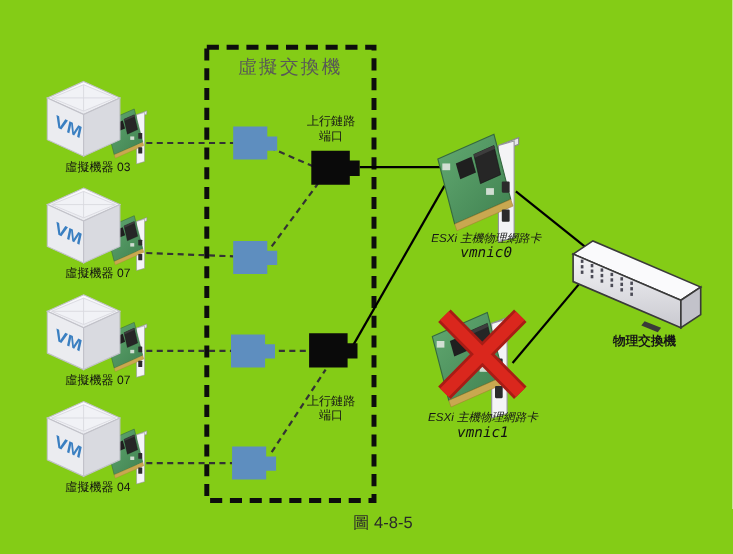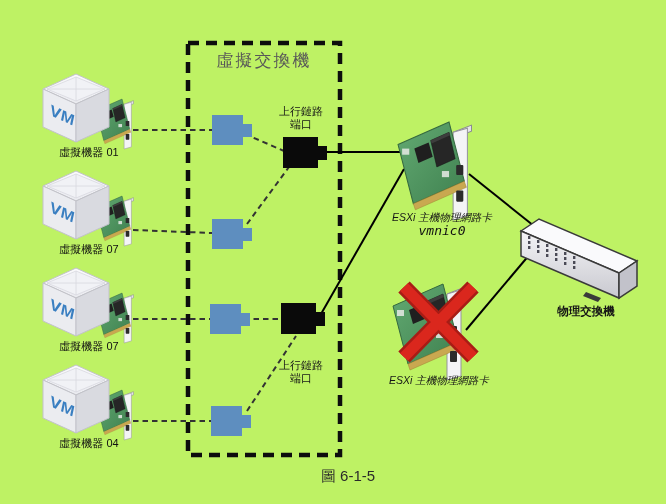--- a/index.html
+++ b/index.html
@@ -1,17 +1,17 @@
 <!DOCTYPE html>
 <html><head>
 <meta charset="utf-8">
 <style>
   html,body { margin:0; padding:0; background:#ffffff; }
   .canvas {
-    position:relative; width:666px; height:504px; background:#bef264;
+    position:relative; width:666px; height:504px; background:#84cc16;
     font-family:"Liberation Sans", sans-serif; overflow:hidden;
   }
   .canvas svg { position:absolute; left:0; top:0; }
   .lbl { position:absolute; color:#1c1c1c; text-align:center; line-height:1.18; }
   .vm-label { left:43px; width:92px; font-size:11px; color:#111; }
   .title-label { left:188px; top:51px; width:152px; font-size:17px; color:#585858; letter-spacing:2px; }
   .uplink-label { width:76px; font-size:11px; color:#161616; }
   .nic-label { width:136px; font-size:10.5px; color:#161616;font-style:italic; }
   .nic-name { font-family:"DejaVu Sans Mono", monospace; font-size:13px; color:#111; }
   .switch-label { left:542px; top:305px; width:88px; font-size:11.5px; color:#161616;font-weight:bold; }
@@ -130,37 +130,38 @@
           <rect x="564" y="262" width="2.4" height="3"></rect>
         <rect x="573" y="256" width="2.4" height="3"></rect>
           <rect x="573" y="261" width="2.4" height="3"></rect>
           <rect x="573" y="266" width="2.4" height="3"></rect>
       </g>
     </g>
   </svg>
 
   <div class="lbl title-label">虛擬交換機</div>
 
-  <div class="lbl vm-label" style="top:146px">虛擬機器 01</div>
+  <div class="lbl vm-label" style="top:146px">虛擬機器 03</div>
   <div class="lbl vm-label" style="top:243px">虛擬機器 07</div>
   <div class="lbl vm-label" style="top:340px">虛擬機器 07</div>
   <div class="lbl vm-label" style="top:437px">虛擬機器 04</div>
 
   <div class="lbl uplink-label" style="left:263px; top:105px">
     <div>上行鏈路</div>
     <div>端口</div>
   </div>
   <div class="lbl uplink-label" style="left:263px; top:359px">
     <div>上行鏈路</div>
     <div>端口</div>
   </div>
 
   <div class="lbl nic-label" style="left:374px; top:211px">
     <div>ESXi 主機物理網路卡</div>
     <div class="nic-name">vmnic0</div>
   </div>
   <div class="lbl nic-label" style="left:371px; top:374px">
     <div>ESXi 主機物理網路卡</div>
+    <div class="nic-name">vmnic1</div>
   </div>
 
   <div class="lbl switch-label">物理交換機</div>
-  <div class="lbl caption-label">圖 6-1-5</div>
+  <div class="lbl caption-label">圖 4-8-5</div>
 </div>
 
 </body></html>

